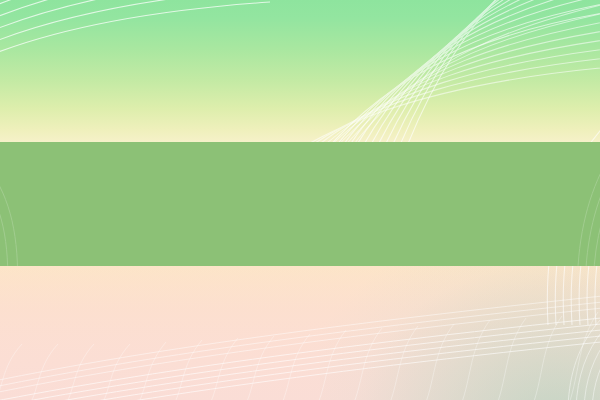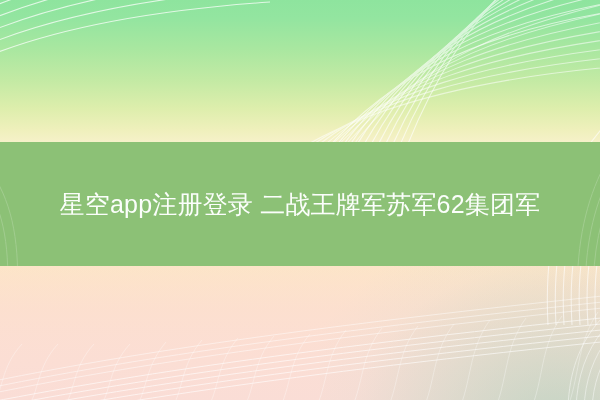--- a/index.html
+++ b/index.html
@@ -263,18 +263,17 @@
           <path d="M180 12 C 122 54 90 124 96 220"></path>
           <path d="M180 24 C 128 64 98 132 104 220"></path>
           <path d="M180 36 C 134 74 106 140 112 220"></path>
           <path d="M180 48 C 140 84 114 148 120 220"></path>
           <path d="M180 60 C 146 94 122 156 128 220"></path>
         </g>
       </svg>
     </div>
 
     <h1 class="headline">
-      <span class="line">星空app注册登录 二战王牌军苏军62集团军</span>
     </h1>
 
   </div>
 
 </div>
 
 </body></html>

